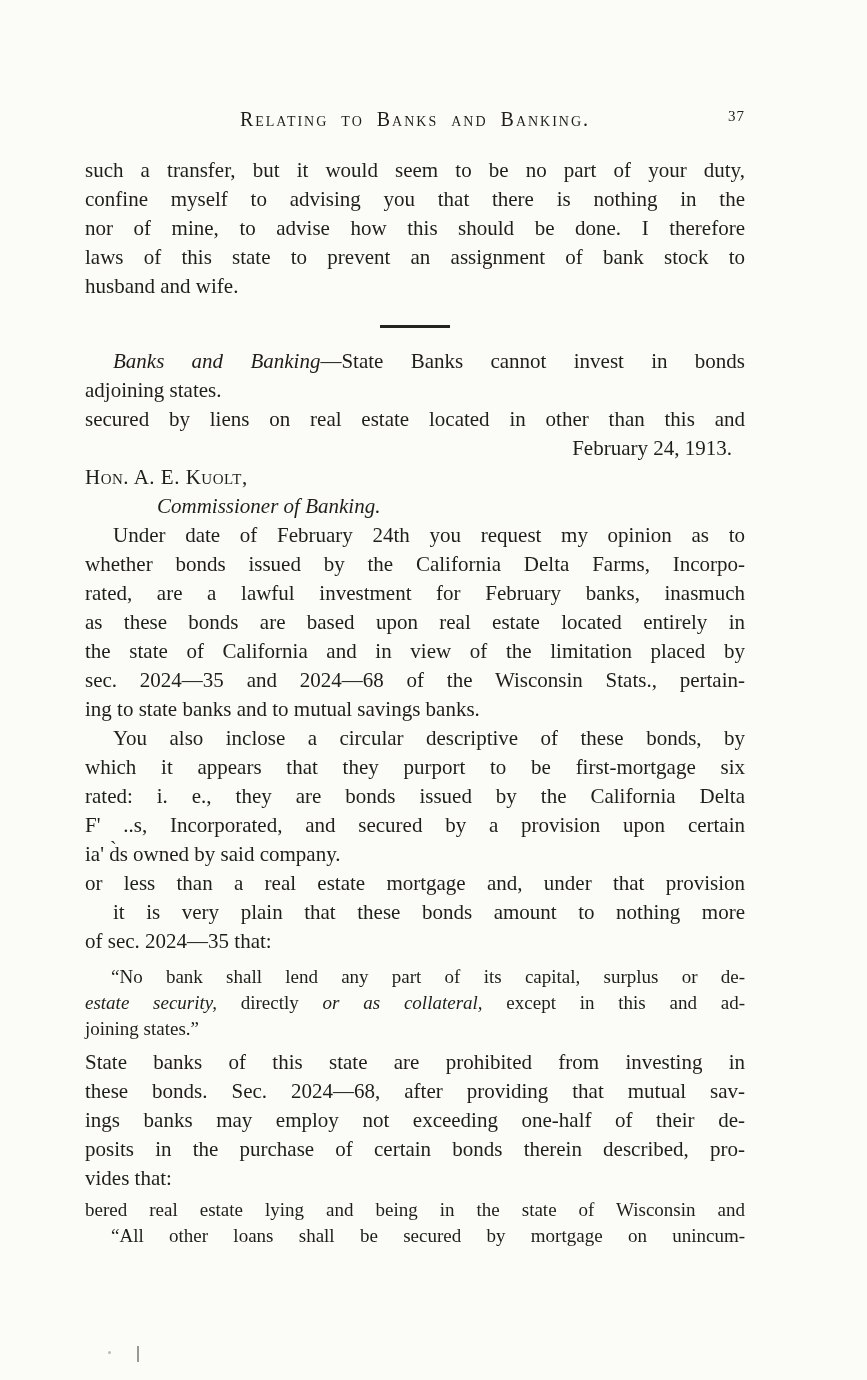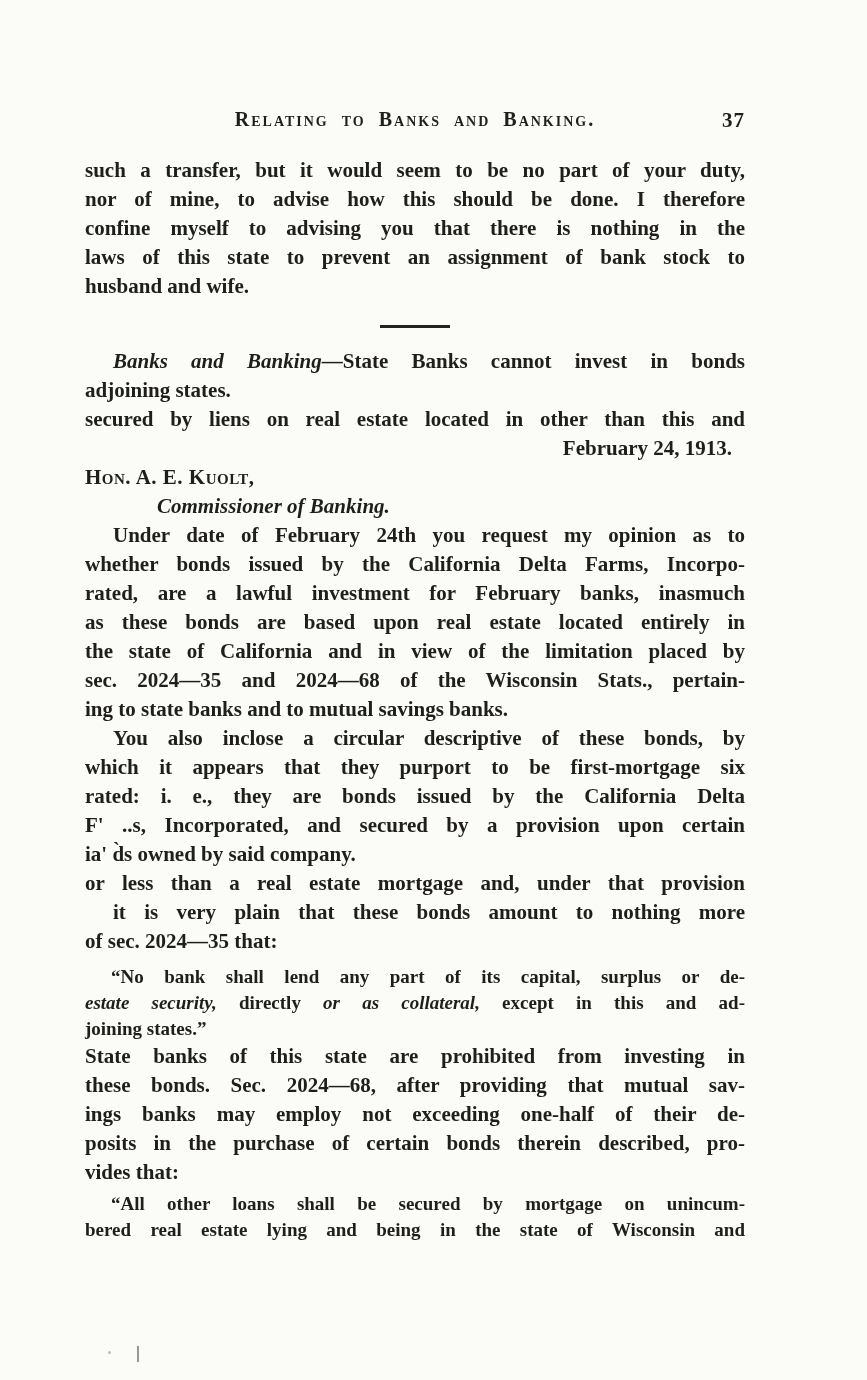--- a/index.html
+++ b/index.html
@@ -3,71 +3,71 @@
 <meta charset="utf-8">
 <style>
   html, body { margin: 0; padding: 0; }
   body {
     width: 867px; height: 1380px;
     background: #fbfbf8;
     overflow: hidden;
     font-family: "Liberation Serif", "DejaVu Serif", serif;
     color: #201e1c;
   }
-  .page { position: relative; width: 867px; height: 1036px; font-weight: bold; }
+  .page { position: relative; width: 867px; height: 1036px; }
   .content { position: relative; margin-left: 85px; width: 660px; padding-top: 108px; }
 
   .header-row { position: relative; height: 26px; text-align: center; }
   .header-title {
     font-variant: small-caps;
     font-size: 20px; letter-spacing: 2px; word-spacing: 6px;
     white-space: nowrap;
   }
-  .page-number { position: absolute; right: 0; top: 0; font-size: 21px; letter-spacing: 1px; }
+  .page-number { position: absolute; right: 0; top: 0; font-size: 15px; letter-spacing: 1px; }
 
   .blk { font-size: 21px; line-height: 29px; }
   .ln { text-align: justify; text-align-last: justify; }
   .ln.last { text-align-last: left; }
   .ln.right { text-align: right; text-align-last: right; padding-right: 13px; }
   .ind { text-indent: 28px; }
   .it { font-style: italic; }
   .sc { font-variant: small-caps; letter-spacing: 0.5px; }
 
   .p1 { margin-top: 22px; }
   .divider-rule {
     width: 70px; height: 3px; background: #24221f;
     margin: 24px auto 0 auto;
   }
   .headnote { margin-top: 19px; }
   .quote { margin-top: 8px; }
   .quote .ln { font-size: 19px; line-height: 26px; }
   .quote .ind { text-indent: 26px; }
-  .p5 { }
+  .p5 { margin-top: 6px; }
   .q2 { margin-top: 4px; }
   .sal-title { padding-left: 72px; }
 
   .scan-artifact { position: absolute; background: #4a4743; }
   .artifact-1 { left: 137px; top: 1346px; width: 2px; height: 16px; opacity: 0.55; }
   .artifact-2 { left: 108px; top: 1351px; width: 3px; height: 3px; opacity: 0.35; border-radius: 50%; }
 </style>
 </head>
 <body>
 
 <div class="page">
   <div class="content">
 
     <div class="header-row">
       <span class="header-title">Relating to Banks and Banking.</span>
       <span class="page-number">37</span>
     </div>
 
     <div class="blk p1">
       <div class="ln">such a transfer, but it would seem to be no part of your duty,</div>
+      <div class="ln">confine myself to advising you that there is nothing in the</div>
       <div class="ln">nor of mine, to advise how this should be done. I therefore</div>
-      <div class="ln">confine myself to advising you that there is nothing in the</div>
       <div class="ln">laws of this state to prevent an assignment of bank stock to</div>
       <div class="ln last">husband and wife.</div>
     </div>
 
     <div class="divider-rule"></div>
 
     <div class="blk headnote">
       <div class="ln ind"><span class="it">Banks and Banking</span><span>—State Banks cannot invest in bonds</span></div>
       <div class="ln last">adjoining states.</div>
       <div class="ln">secured by liens on real estate located in other than this and</div>
@@ -114,21 +114,21 @@
 
     <div class="blk p5">
       <div class="ln">State banks of this state are prohibited from investing in</div>
       <div class="ln">these bonds. Sec. 2024—68, after providing that mutual sav-</div>
       <div class="ln">ings banks may employ not exceeding one-half of their de-</div>
       <div class="ln">posits in the purchase of certain bonds therein described, pro-</div>
       <div class="ln last">vides that:</div>
     </div>
 
     <div class="blk quote q2">
+      <div class="ln">bered real estate lying and being in the state of Wisconsin and</div>
       <div class="ln ind">“All other loans shall be secured by mortgage on unincum-</div>
-      <div class="ln">bered real estate lying and being in the state of Wisconsin and</div>
     </div>
 
   </div>
 
   <div class="scan-artifact artifact-1"></div>
   <div class="scan-artifact artifact-2"></div>
 </div>
 
 </body></html>

